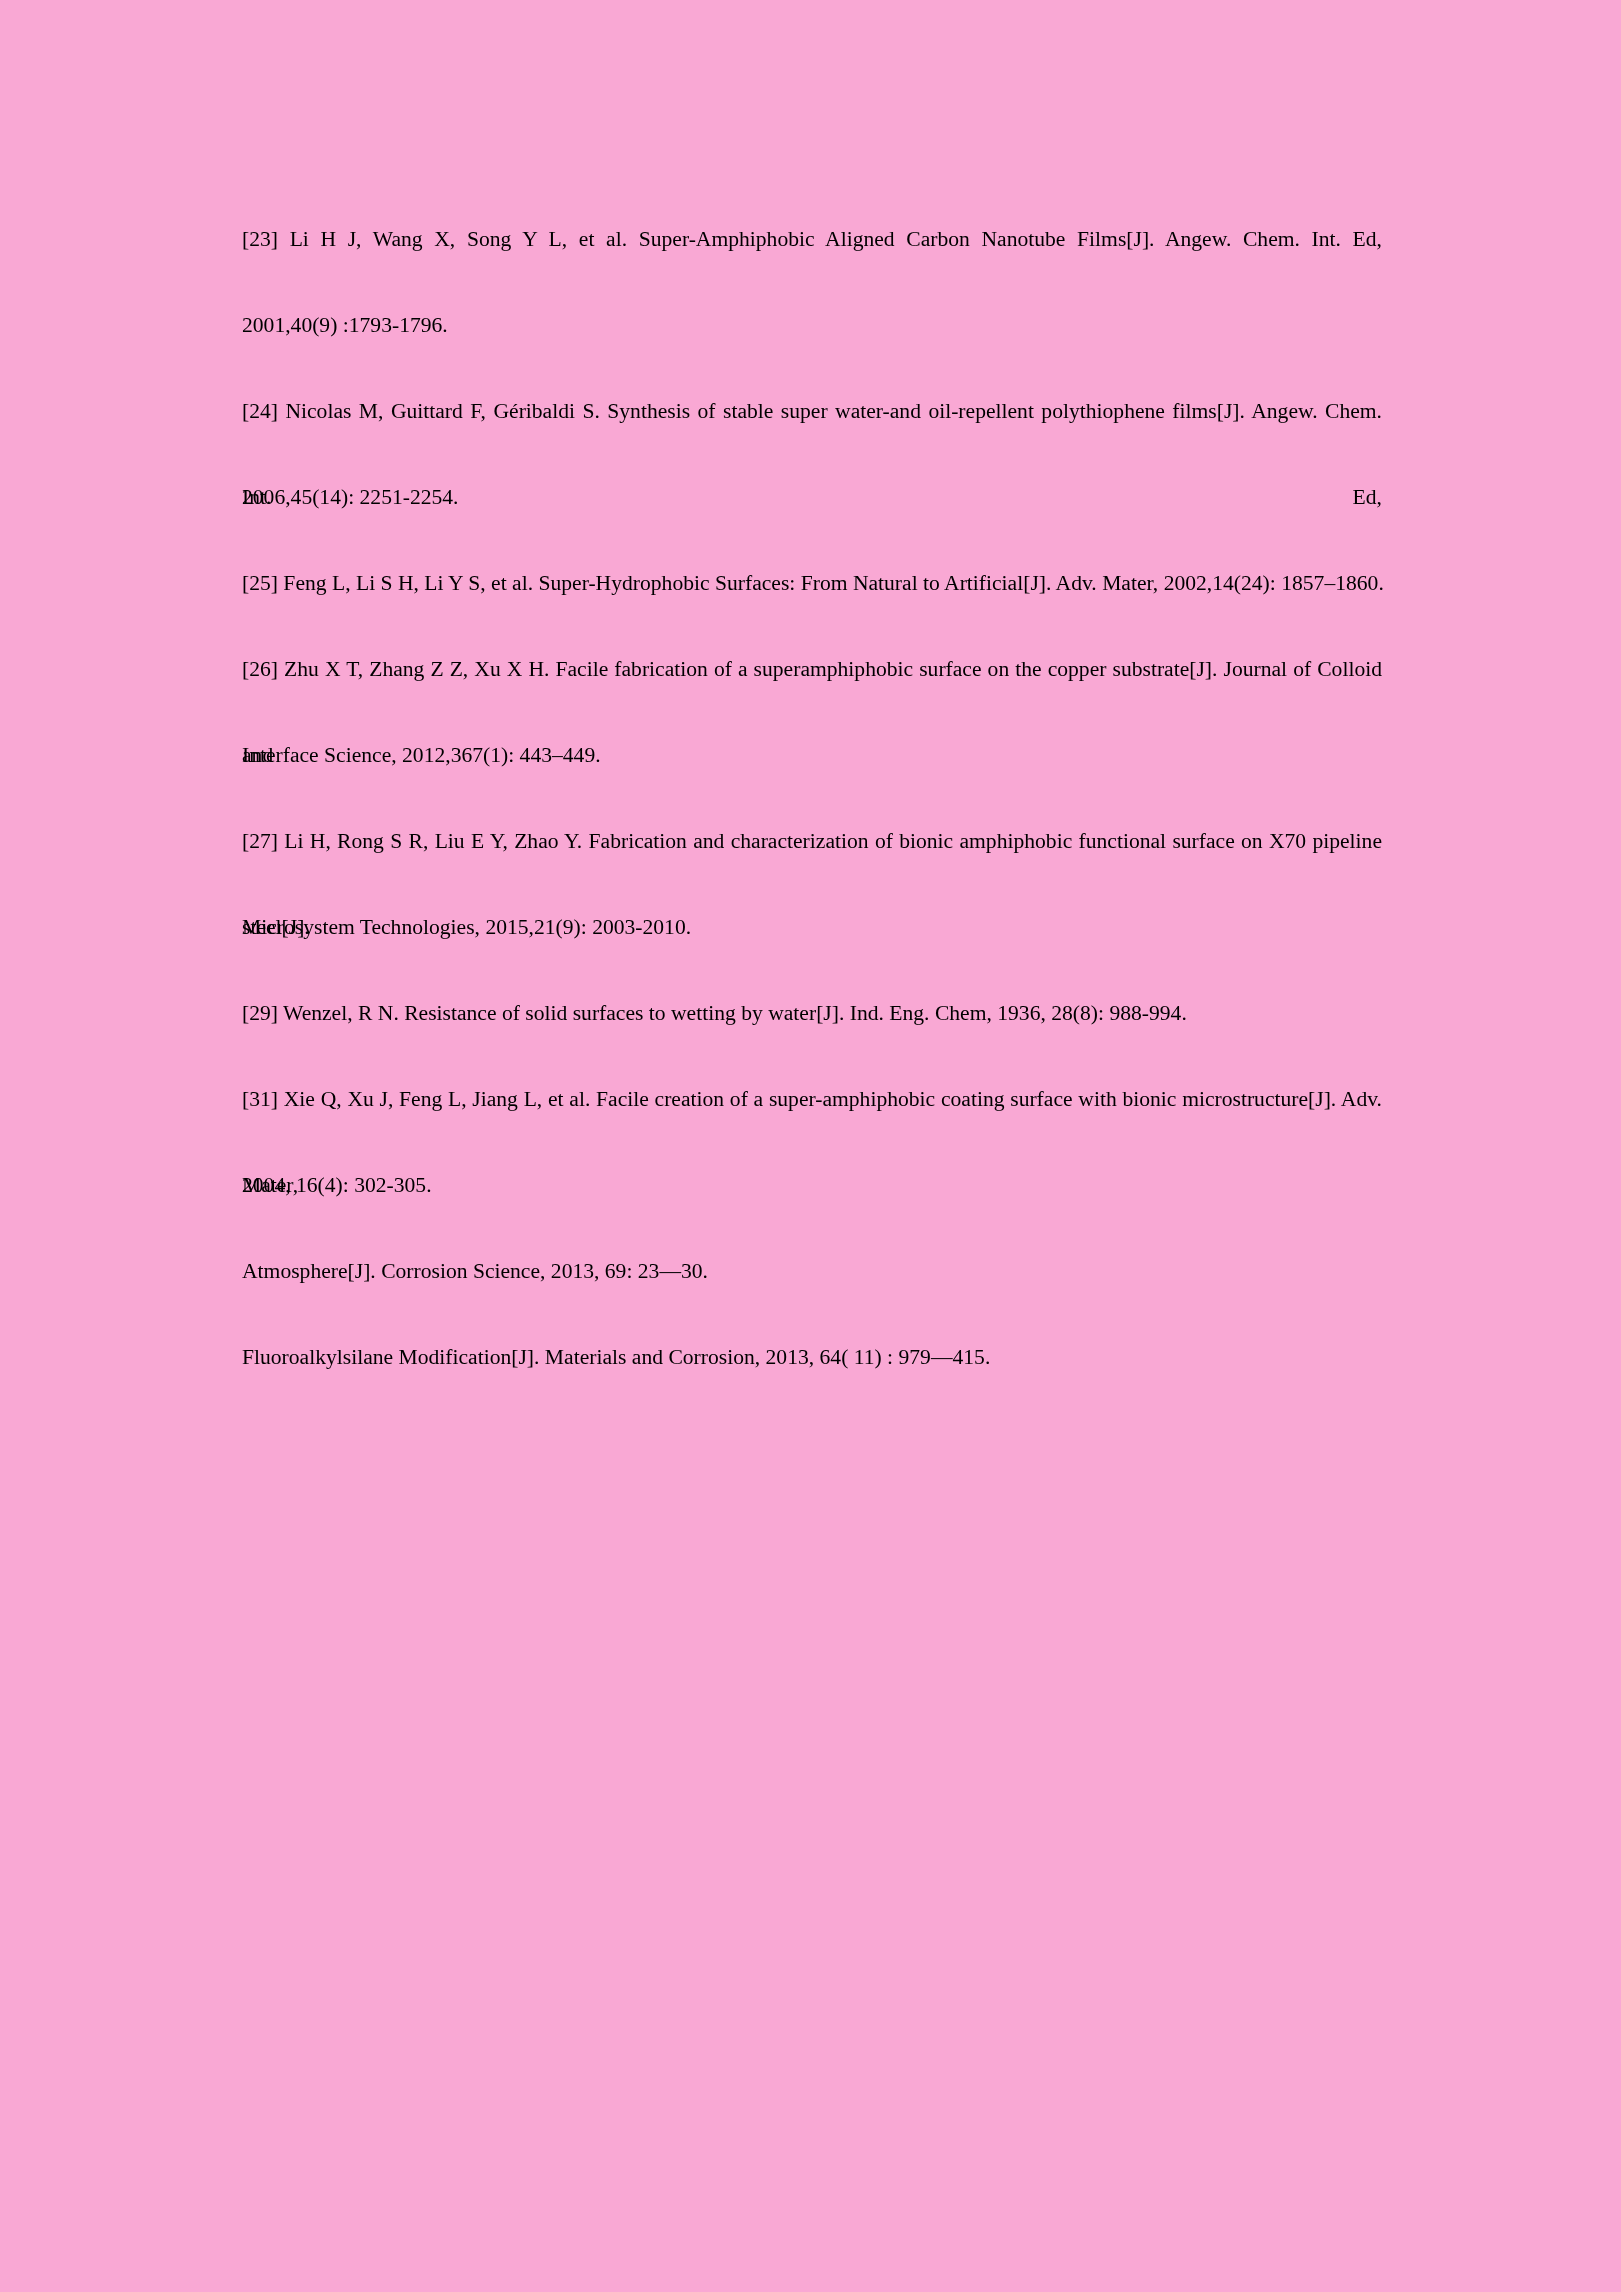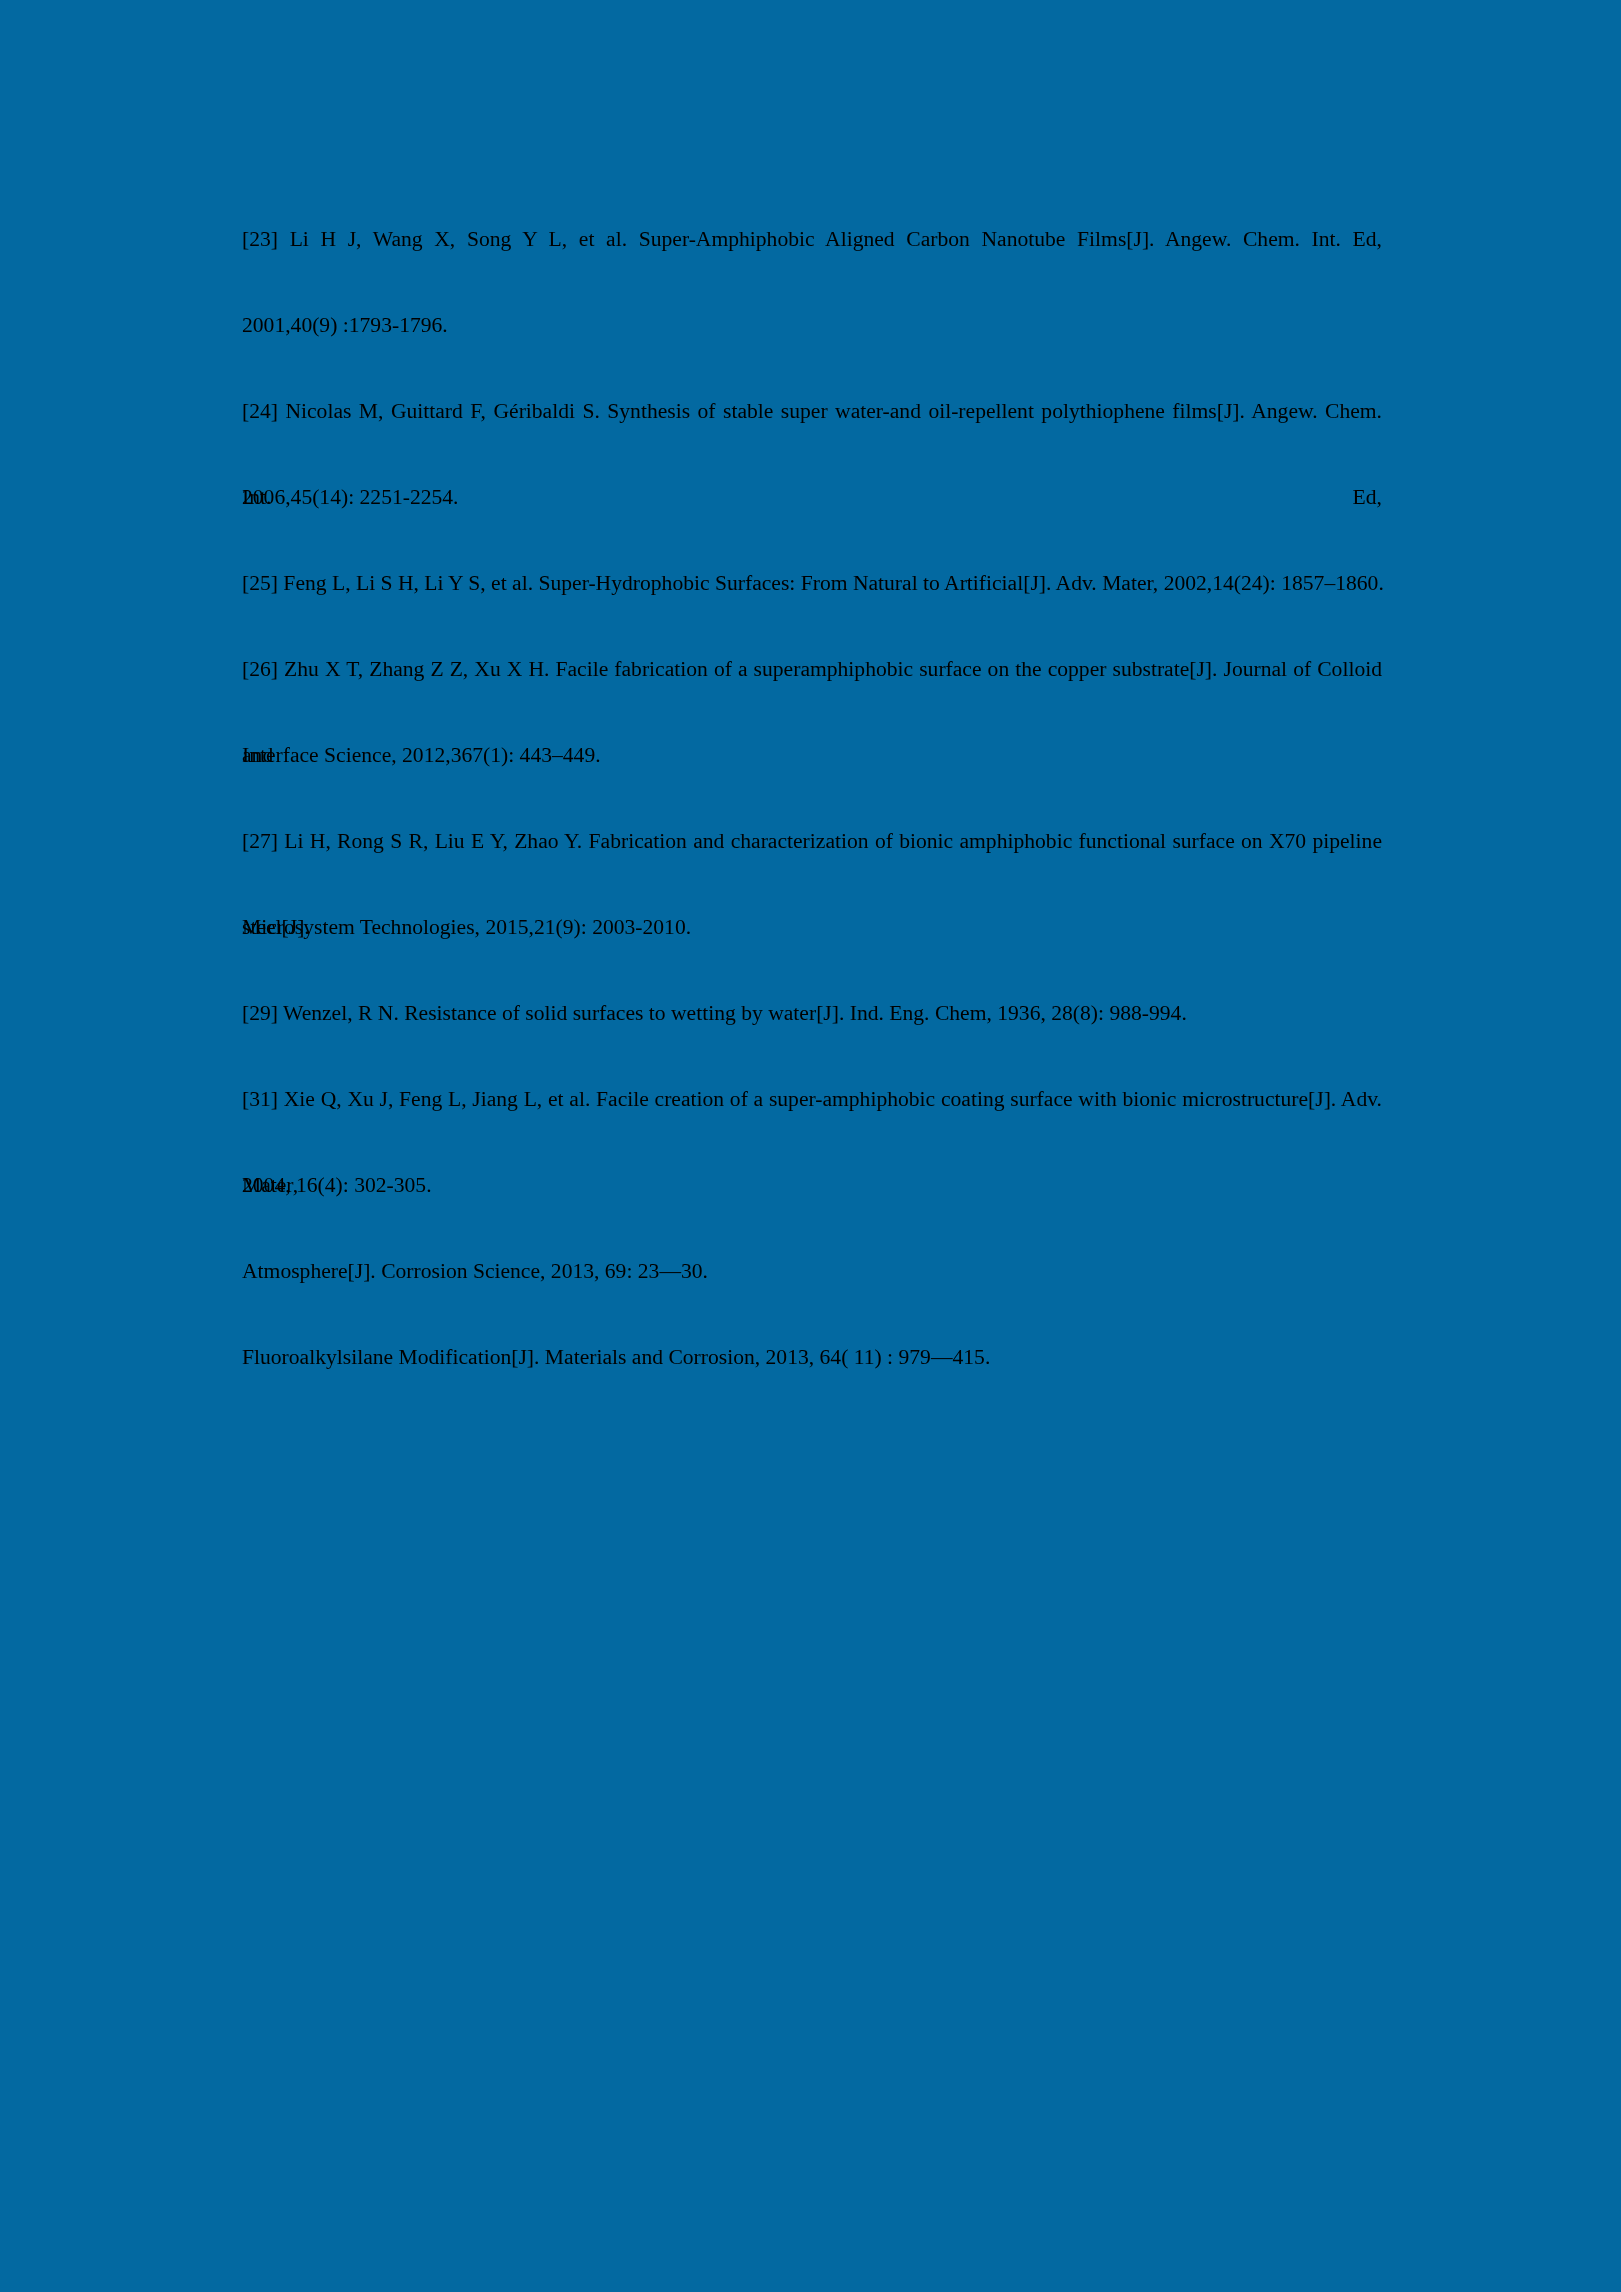--- a/index.html
+++ b/index.html
@@ -4,21 +4,21 @@
 <style>
   html, body {
     margin: 0;
     padding: 0;
     background: #ffffff;
   }
   .page {
     position: relative;
     width: 1621px;
     height: 2293px;
-    background: #0369a1;
+    background: #f9a8d4;
     overflow: hidden;
   }
   .refs {
     position: absolute;
     left: 242px;
     top: 196px;
     width: 1140px;
     font-family: "Liberation Serif", "DejaVu Serif", serif;
     font-size: 21.6px;
     color: #000000;

